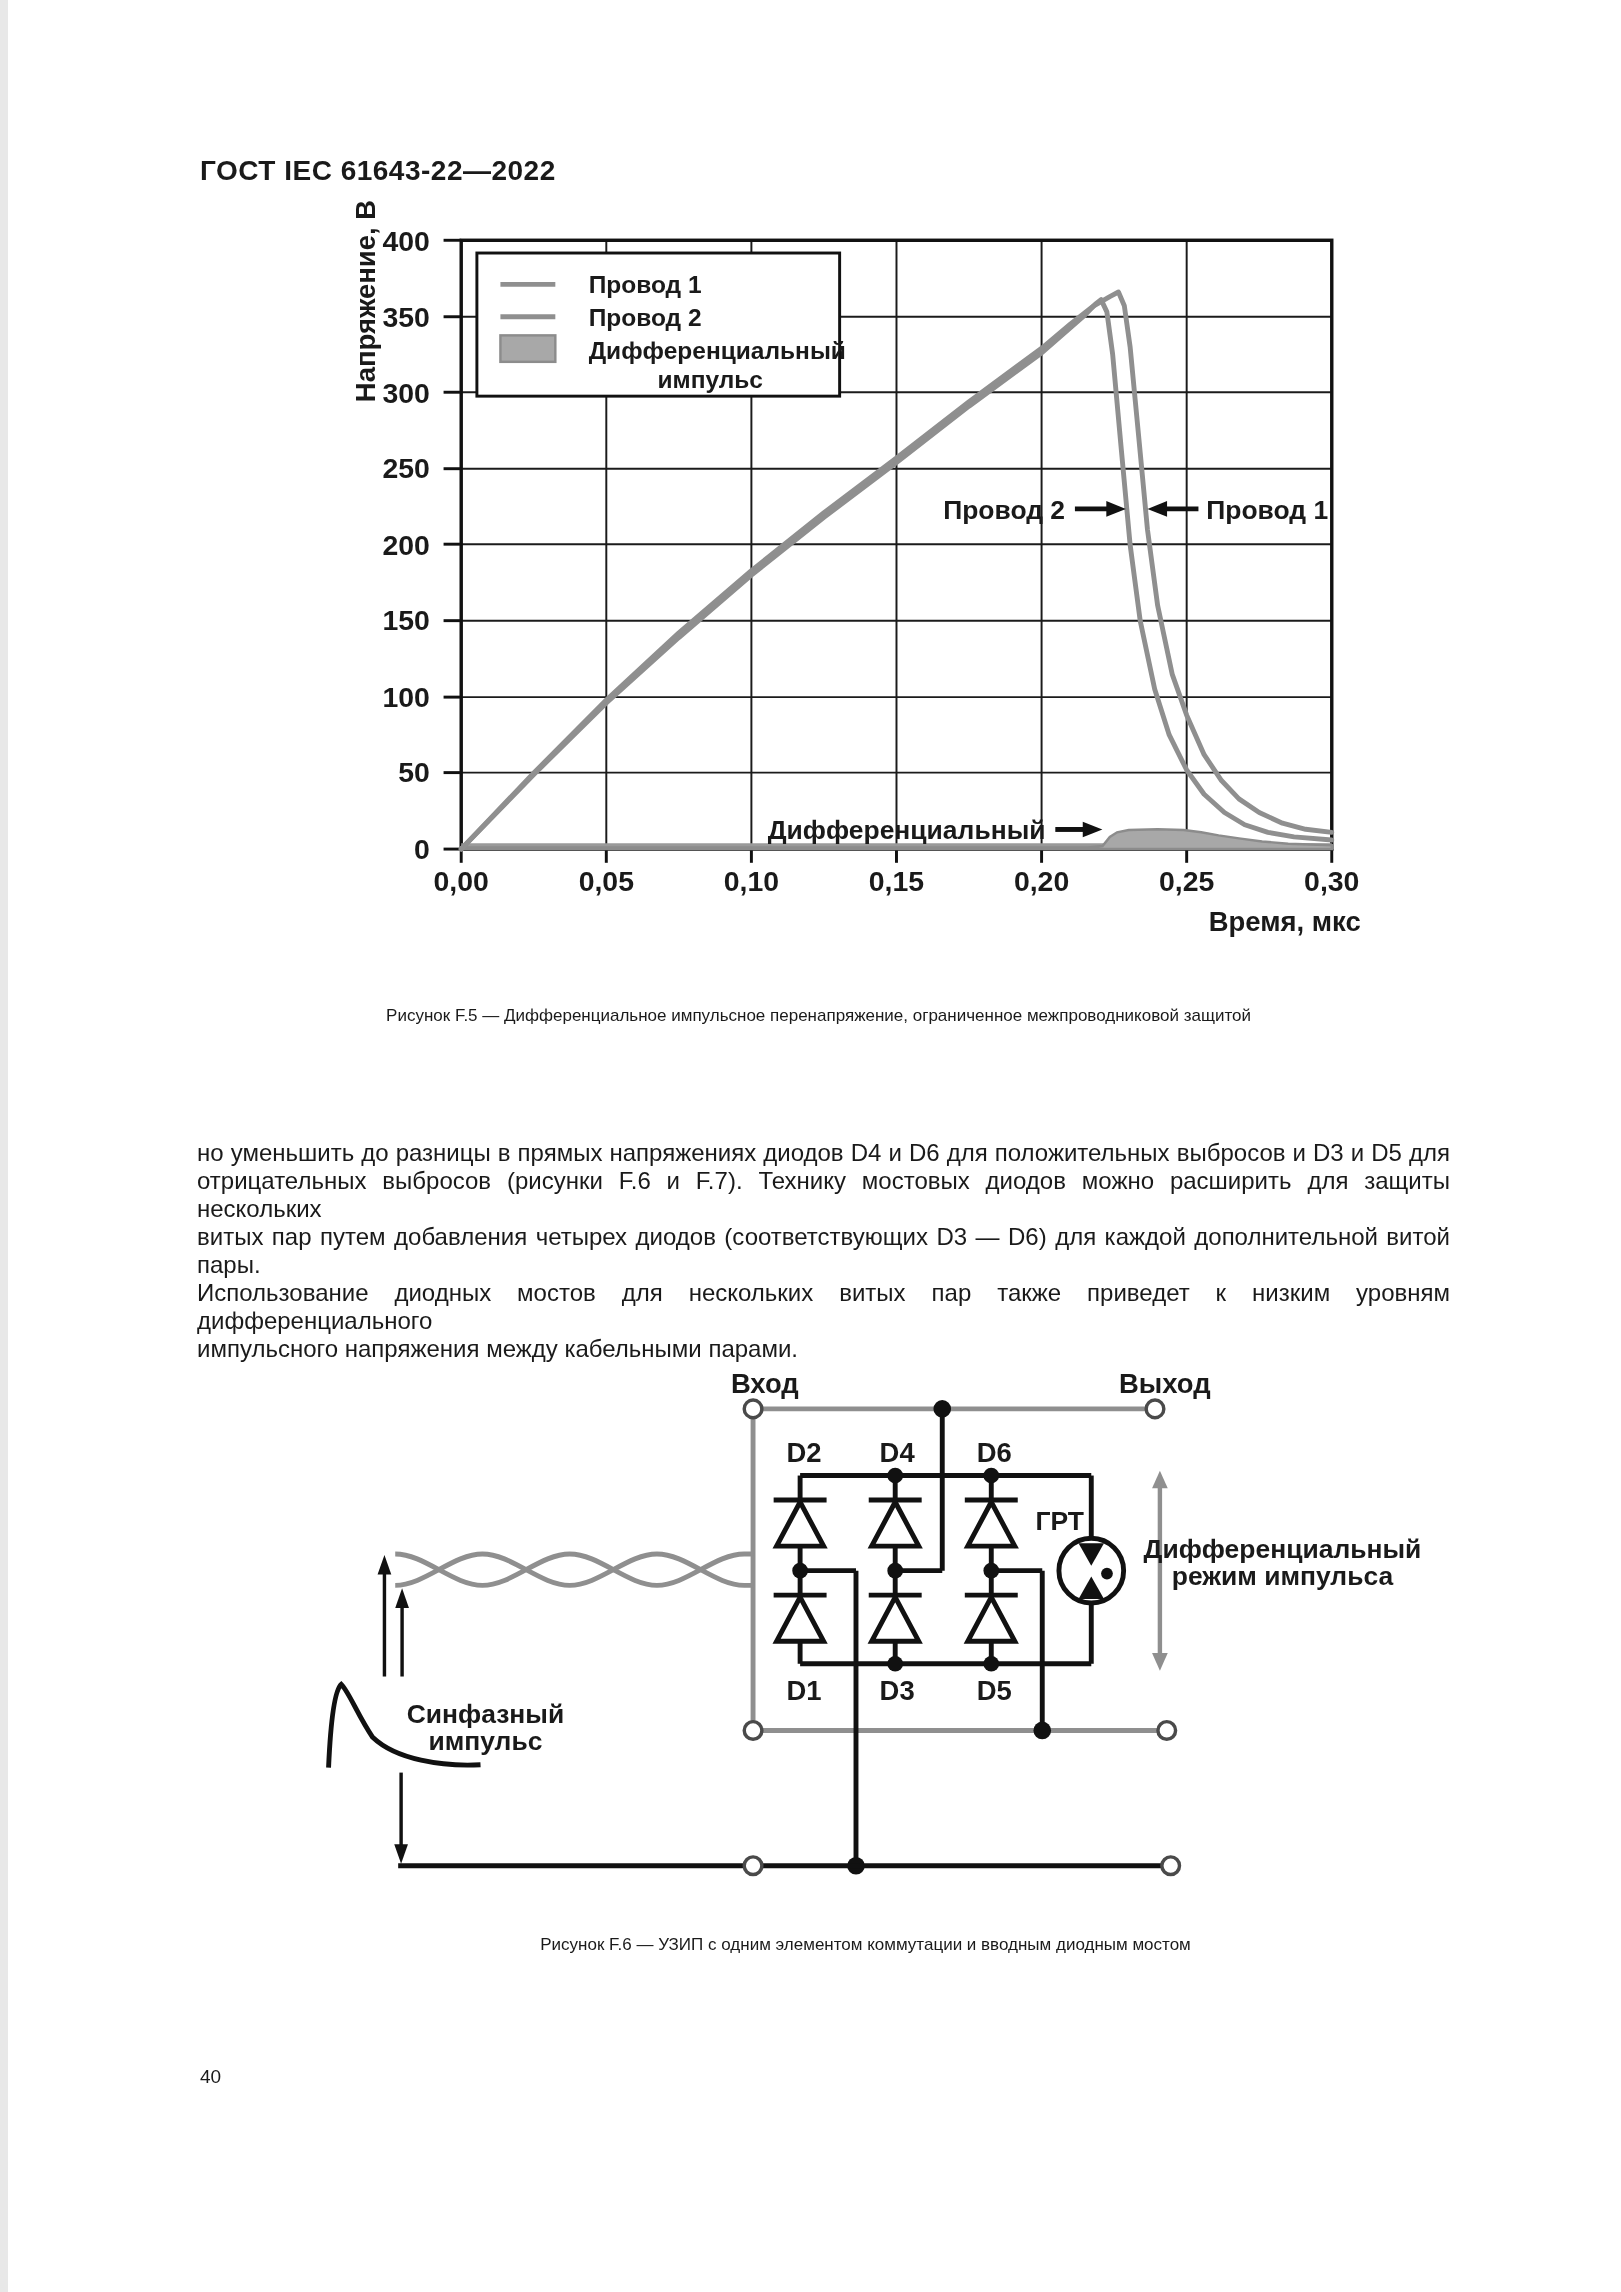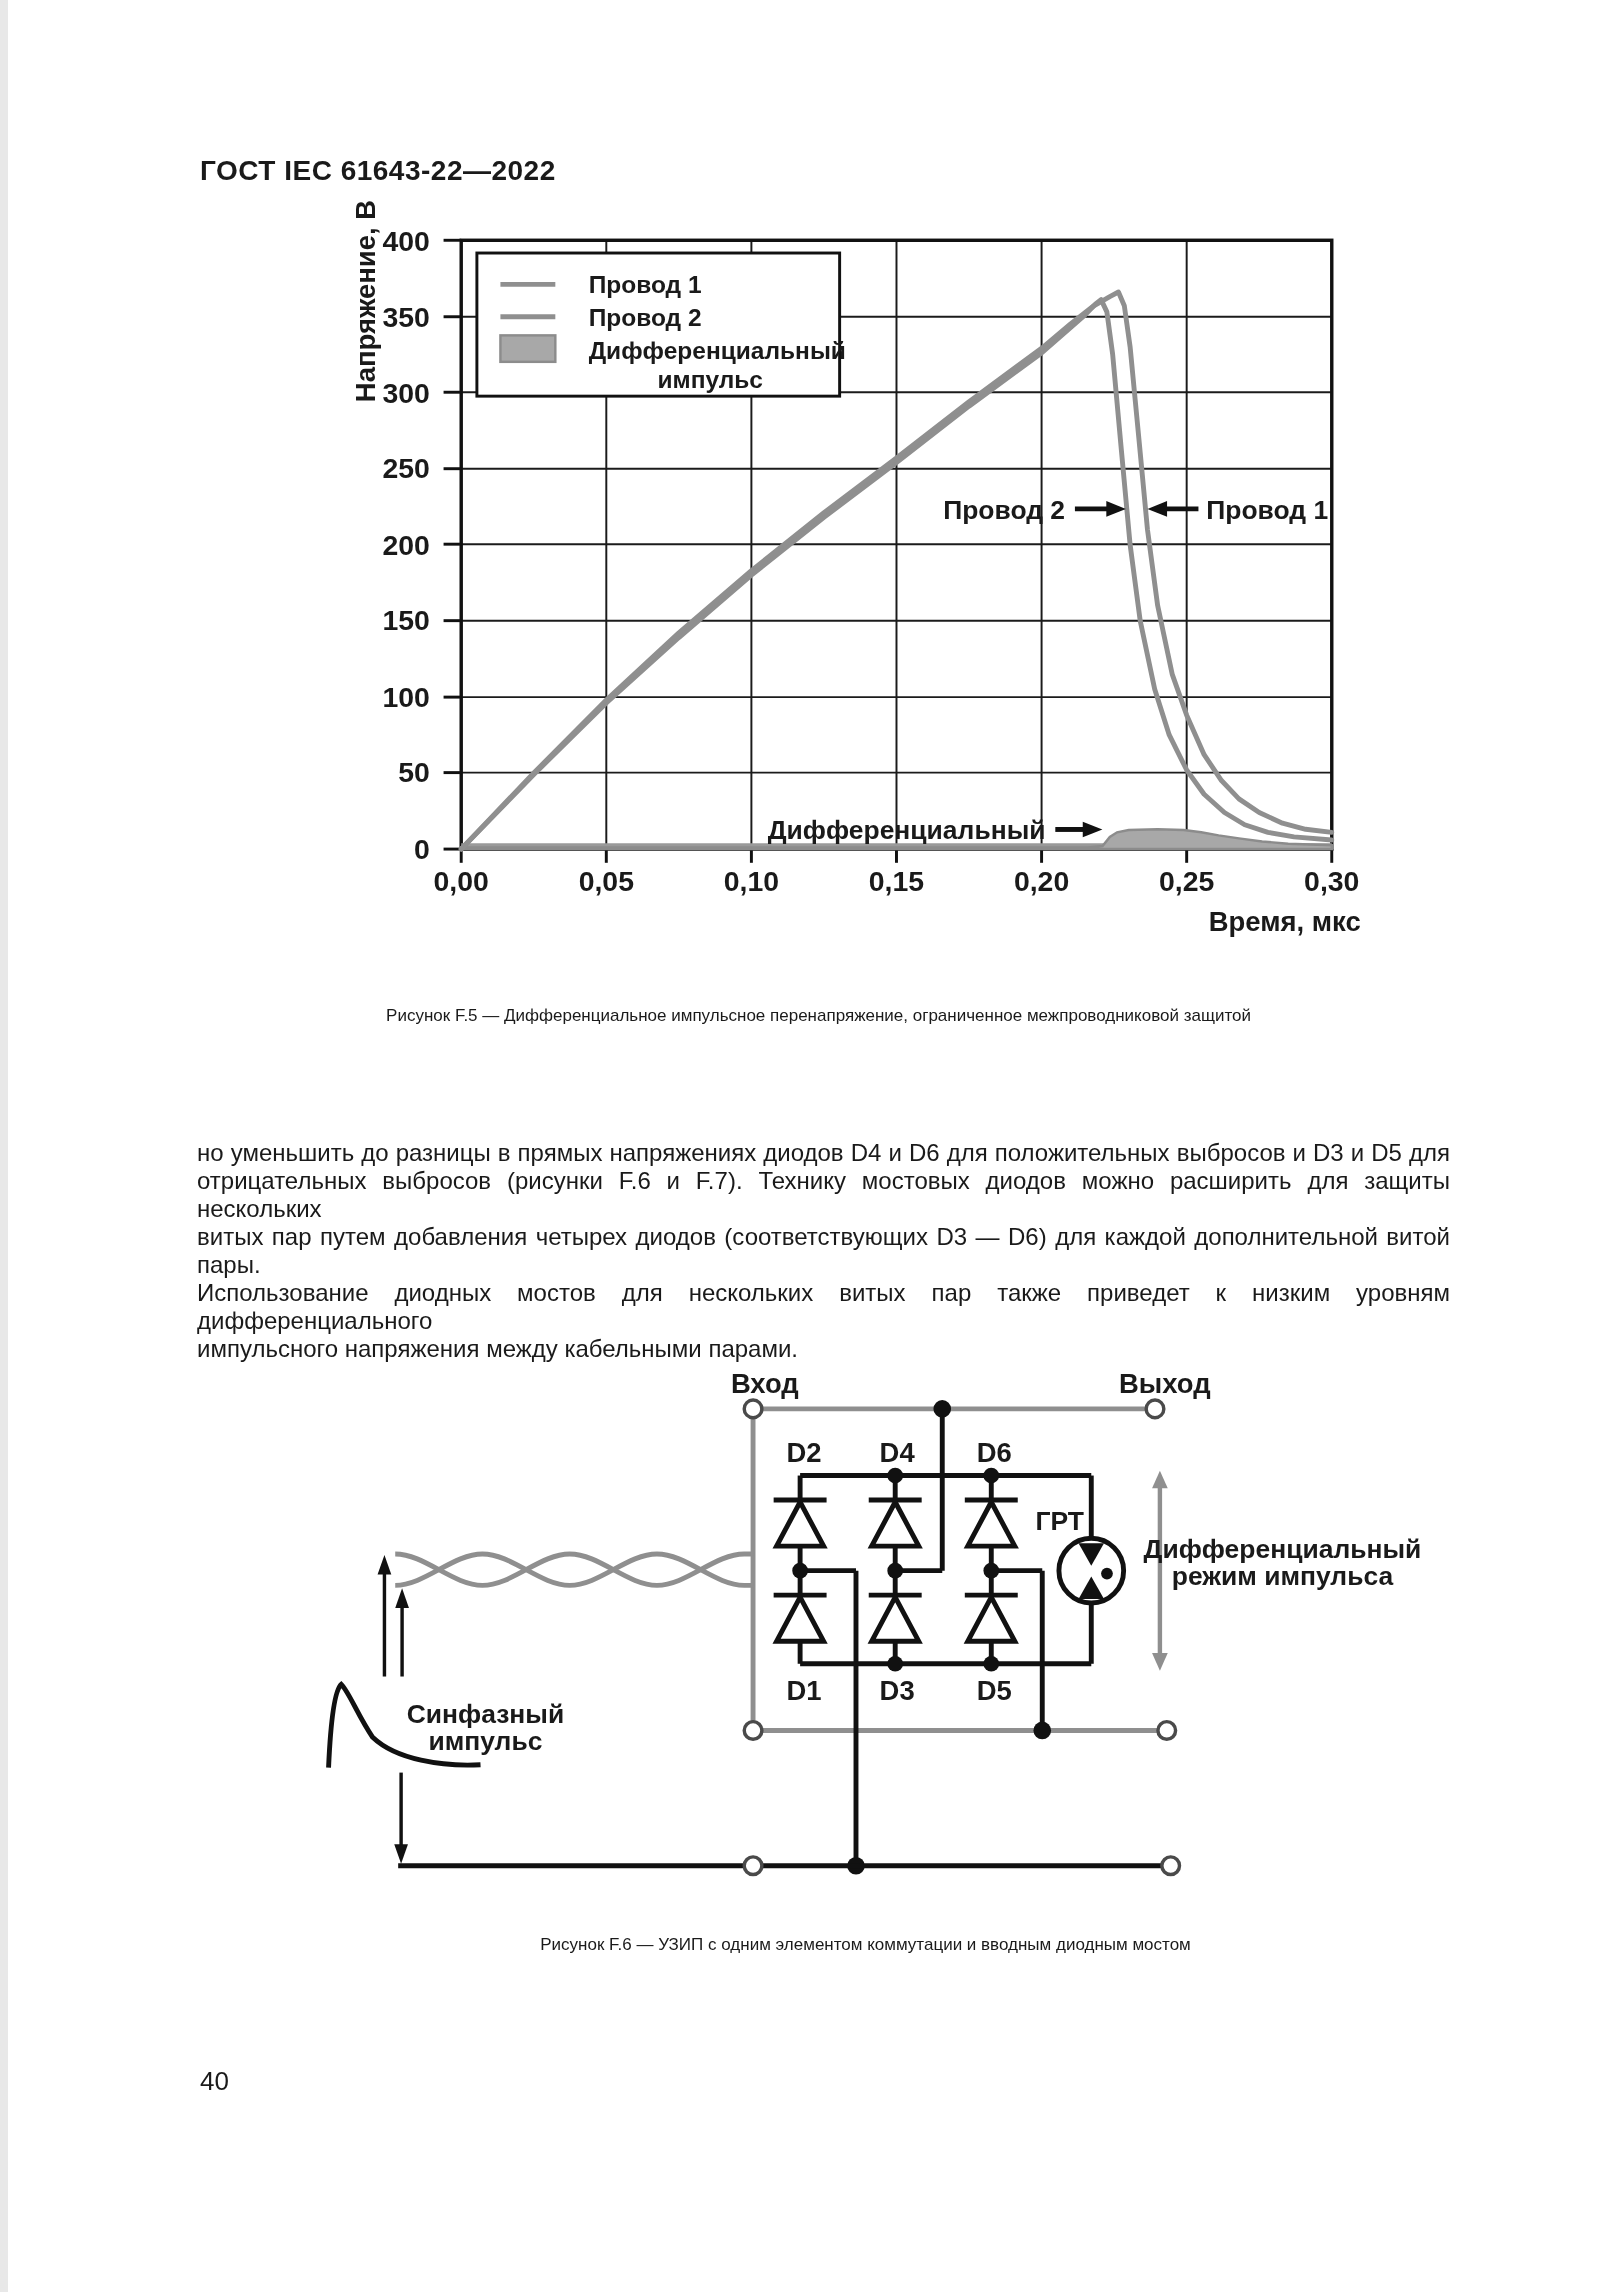--- a/index.html
+++ b/index.html
@@ -28,21 +28,21 @@
     font-size:24px;font-weight:bold;line-height:30px;
   }
   .section-heading .h-line1{text-indent:61px;text-align:justify;text-align-last:justify;}
   .body-text{
     left:189px;top:1139px;width:1253px;
     font-size:24px;line-height:28px;
   }
   .body-text .b-line{text-align:justify;text-align-last:justify;}
   .body-text .b-first{text-indent:61px;}
   .body-text .b-last{text-align-last:left;}
-  .page-number{left:192px;top:2066px;font-size:26px;}
+  .page-number{left:192px;top:2066px;font-size:19px;}
   svg text{font-family:"Liberation Sans",sans-serif;}
 </style>
 </head>
 <body>
 
 <div class="page">
 
   <div class="abs doc-header">ГОСТ IEC 61643-22—2022</div>
 
   <svg class="abs" style="left:314px;top:201px;" width="1098" height="755" viewBox="320 205 1120 770">

